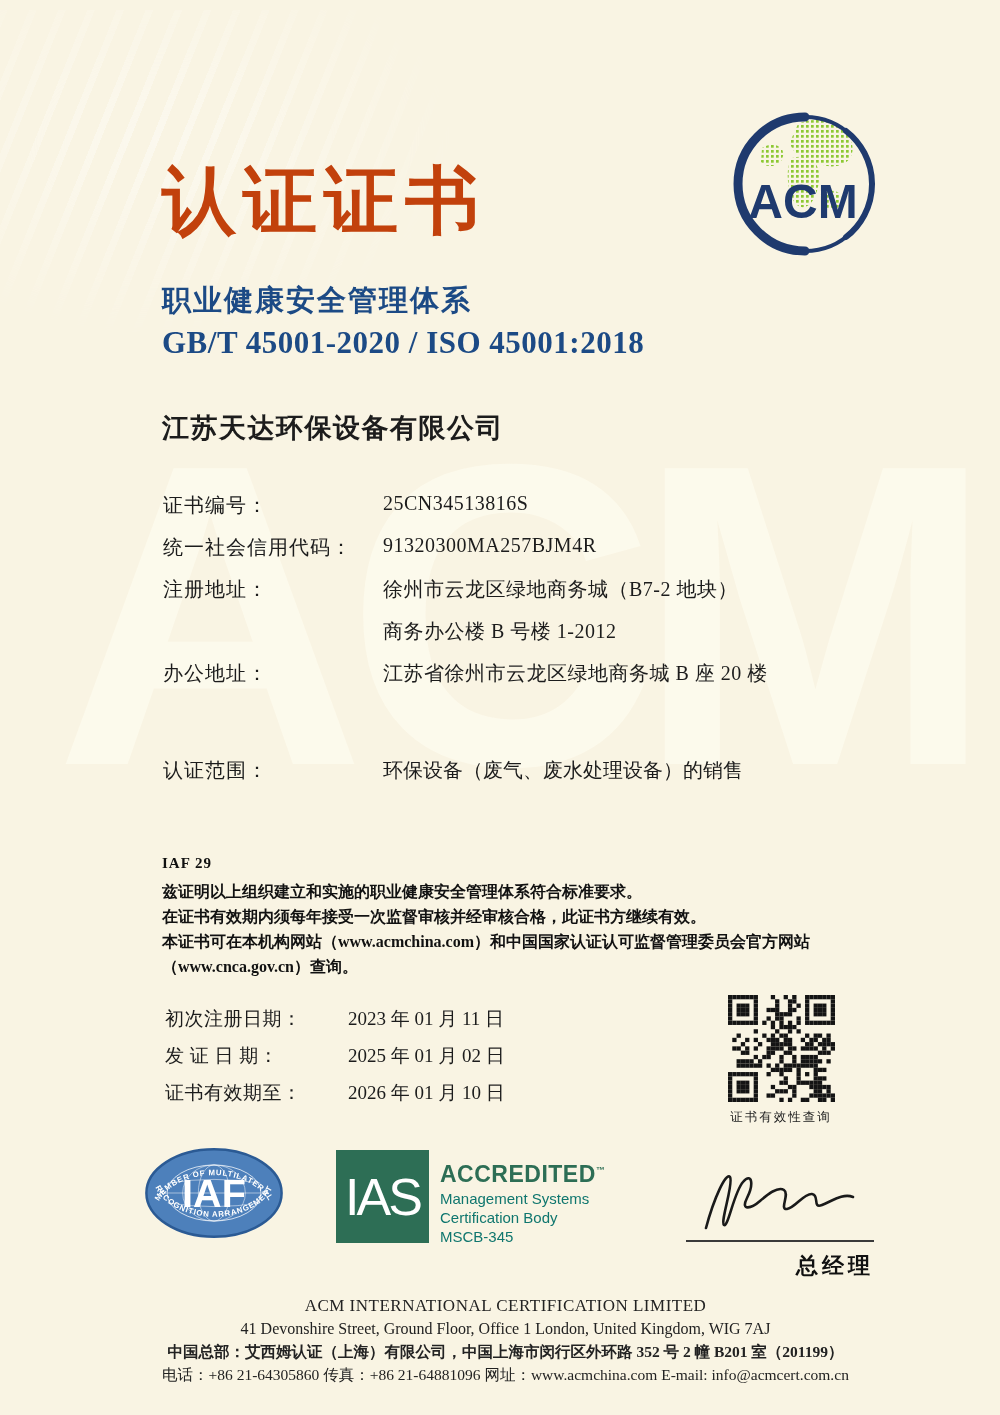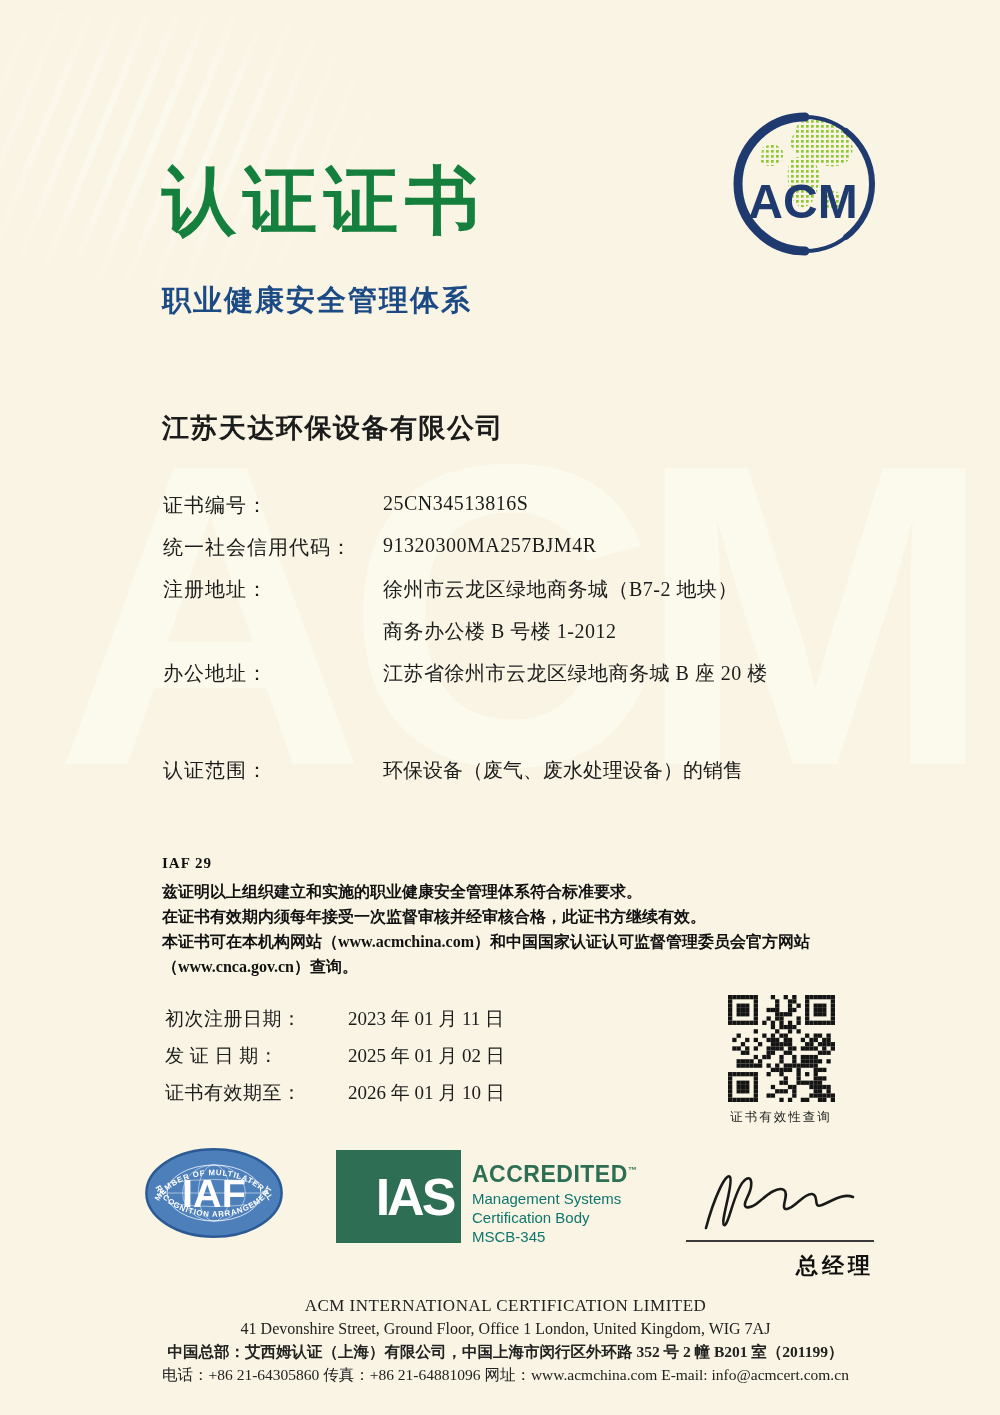--- a/index.html
+++ b/index.html
@@ -10,21 +10,21 @@
         background:repeating-linear-gradient(112deg,rgba(255,255,255,.8) 0 7px,rgba(255,255,255,0) 7px 27px);
         opacity:.5;-webkit-mask-image:radial-gradient(ellipse at 35% 40%,#000 0%,transparent 72%);
         mask-image:radial-gradient(ellipse at 35% 40%,#000 0%,transparent 72%);z-index:0;}
   
   .watermark{position:absolute;top:400px;left:55px;z-index:0;
         font-family:"Liberation Sans",sans-serif;font-weight:800;font-size:430px;line-height:1;
         color:#fffef2;opacity:.62;letter-spacing:-20px;user-select:none;}
   .content{position:absolute;inset:0;z-index:1;}
 
   .title{position:absolute;left:162px;top:152px;margin:0;font-size:74px;font-weight:bold;
-        color:#15803d;letter-spacing:7px;}
+        color:#c2410c;letter-spacing:7px;}
   .acm-logo{position:absolute;left:726px;top:100px;width:158px;height:168px;}
 
   .subtitle{position:absolute;left:162px;top:281px;color:#1c4a85;font-weight:bold;}
   .subtitle .l1{font-size:29px;letter-spacing:2px;}
   .subtitle .l2{font-size:31px;margin-top:4px;letter-spacing:.5px;}
 
   .company{position:absolute;left:162px;top:410px;font-size:27px;font-weight:bold;letter-spacing:1.5px;}
 
   .info{position:absolute;left:163px;top:492px;font-size:20px;}
   .info .row{display:flex;align-items:flex-start;height:42px;}
@@ -42,22 +42,22 @@
   .dates .dlbl{width:183px;flex:none;letter-spacing:.5px;}
 
   .qr-block{position:absolute;left:712px;top:995px;width:138px;text-align:center;}
   .qr-box{width:107px;height:107px;margin:0 auto;}
   .qr-caption{font-size:12.5px;margin-top:7px;letter-spacing:2px;color:#222;}
 
   .iaf-logo{position:absolute;left:143px;top:1146px;width:142px;height:94px;}
 
   .ias{position:absolute;left:336px;top:1150px;display:flex;align-items:flex-start;}
   .ias-box{width:93px;height:93px;background:#2d6e55;color:#fff;display:flex;align-items:center;
-        justify-content:center;font-family:"Liberation Sans",sans-serif;font-weight:700;
-        font-size:52px;letter-spacing:-3px;padding-left:32px;}
+        justify-content:center;font-family:"Liberation Sans",sans-serif;font-weight:400;
+        font-size:52px;letter-spacing:-3px;}
   .ias-text{margin-left:11px;font-family:"Liberation Sans",sans-serif;padding-top:8px;}
   .accredited{color:#2d6e55;font-size:23px;font-weight:700;letter-spacing:.5px;line-height:24px;}
   .accredited sup{font-size:9px;}
   .ias-sub{color:#0f766e;font-size:15px;line-height:19px;margin-top:3px;}
 
   .sign{position:absolute;left:686px;top:1164px;width:188px;text-align:right;}
   .sign-line{border-top:2px solid #3a3a3a;margin-top:0;}
   .sign-title{font-size:22px;margin-top:9px;letter-spacing:4px;font-weight:bold;color:#111;}
 
   .footer{position:absolute;left:11px;right:0;top:1294px;text-align:center;line-height:23px;color:#222;}
@@ -92,20 +92,21 @@
 
         <circle cx="79" cy="84" r="67" fill="none" stroke="#1f3a6e" stroke-width="4"></circle>
         <path d="M79 17 A67 67 0 0 0 79 151" fill="none" stroke="#1f3a6e" stroke-width="9" stroke-linecap="round"></path>
         <path d="M120 31 A67 67 0 0 1 120 137" fill="none" stroke="#1f3a6e" stroke-width="6" stroke-linecap="round"></path>
         <text x="77" y="118" text-anchor="middle" font-family="Liberation Sans, sans-serif" font-weight="800" font-size="48" fill="#1f3a6e" letter-spacing="0">ACM</text>
       </svg>
     </div>
 
     <div class="subtitle">
       <div class="l1">职业健康安全管理体系</div>
+      <div class="l2">GB/T 45001-2020 / ISO 45001:2018</div>
     </div>
 
     <div class="company">江苏天达环保设备有限公司</div>
 
     <div class="info">
       <div class="row">
         <span class="lbl">证书编号：</span>
         <span class="val">25CN34513816S</span>
       </div>
       <div class="row">

